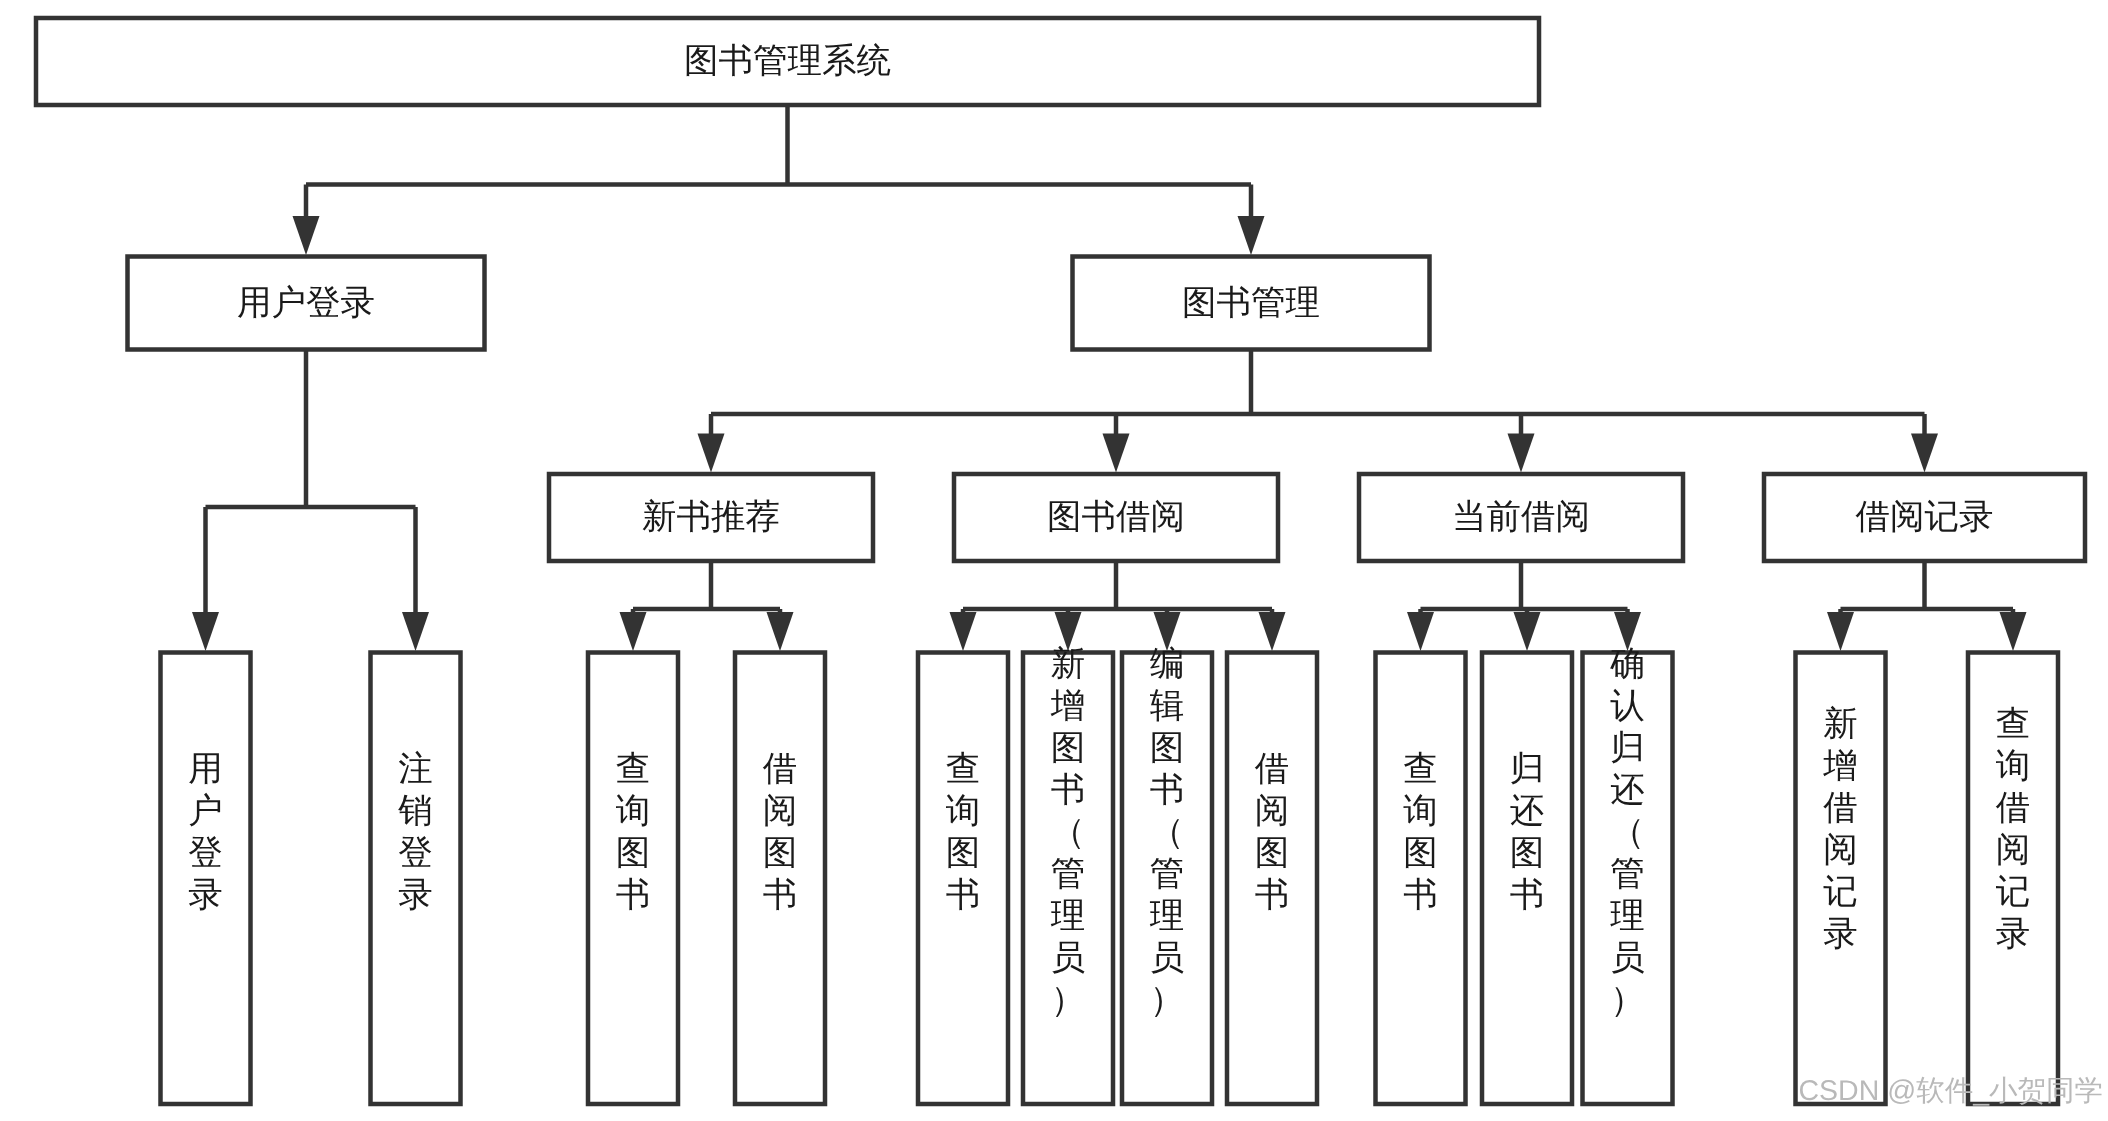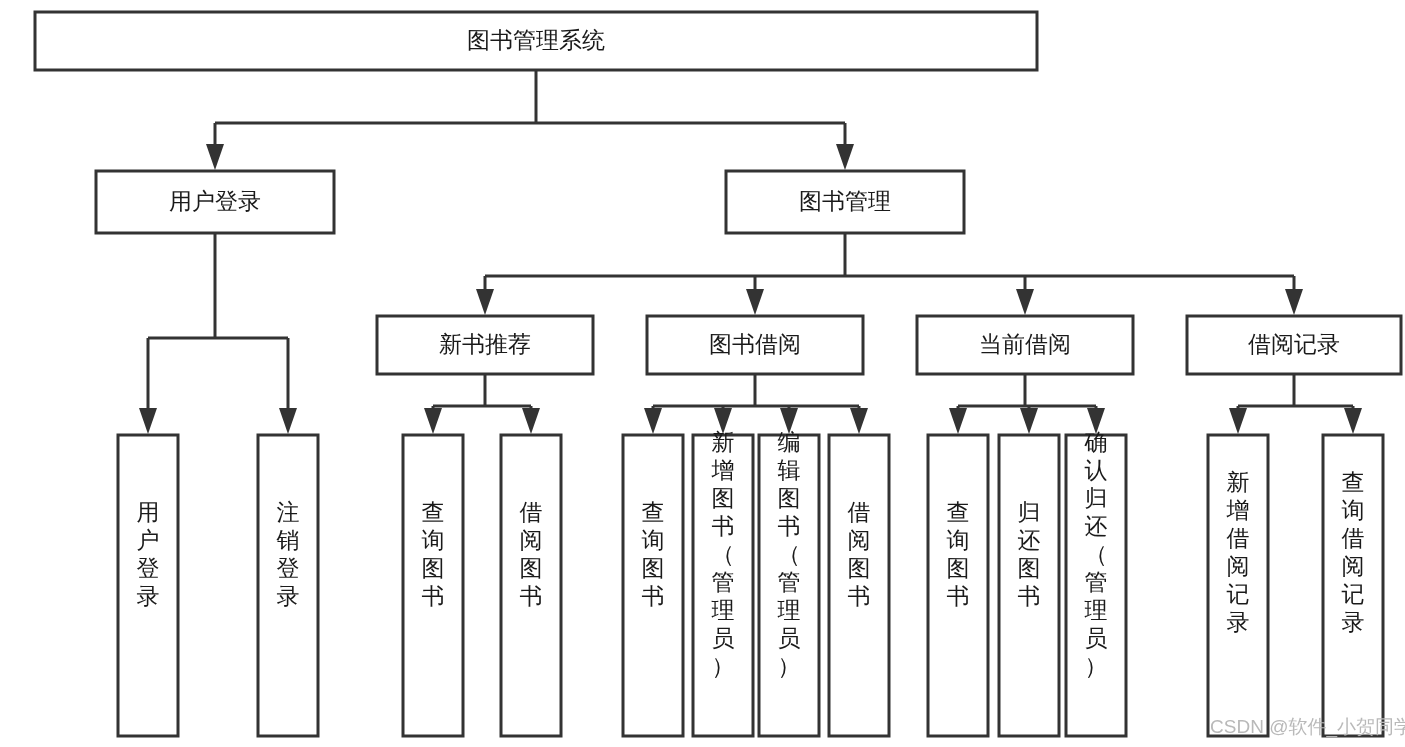--- a/index.html
+++ b/index.html
@@ -11,21 +11,21 @@
   body {
     width: 1405px;
     height: 747px;
     font-family: "Liberation Sans", "DejaVu Sans", sans-serif;
     overflow: hidden;
     position: relative;
   }
   #diagram-root {
     position: absolute;
     top: 0;
-    left: 15px;
+    left: 4px;
     width: 1231px;
     height: 747px;
   }
   svg.flow-canvas {
     display: block;
     width: 1405px;
     height: 747px;
   }
   .node-box {
     fill: #ffffff;

